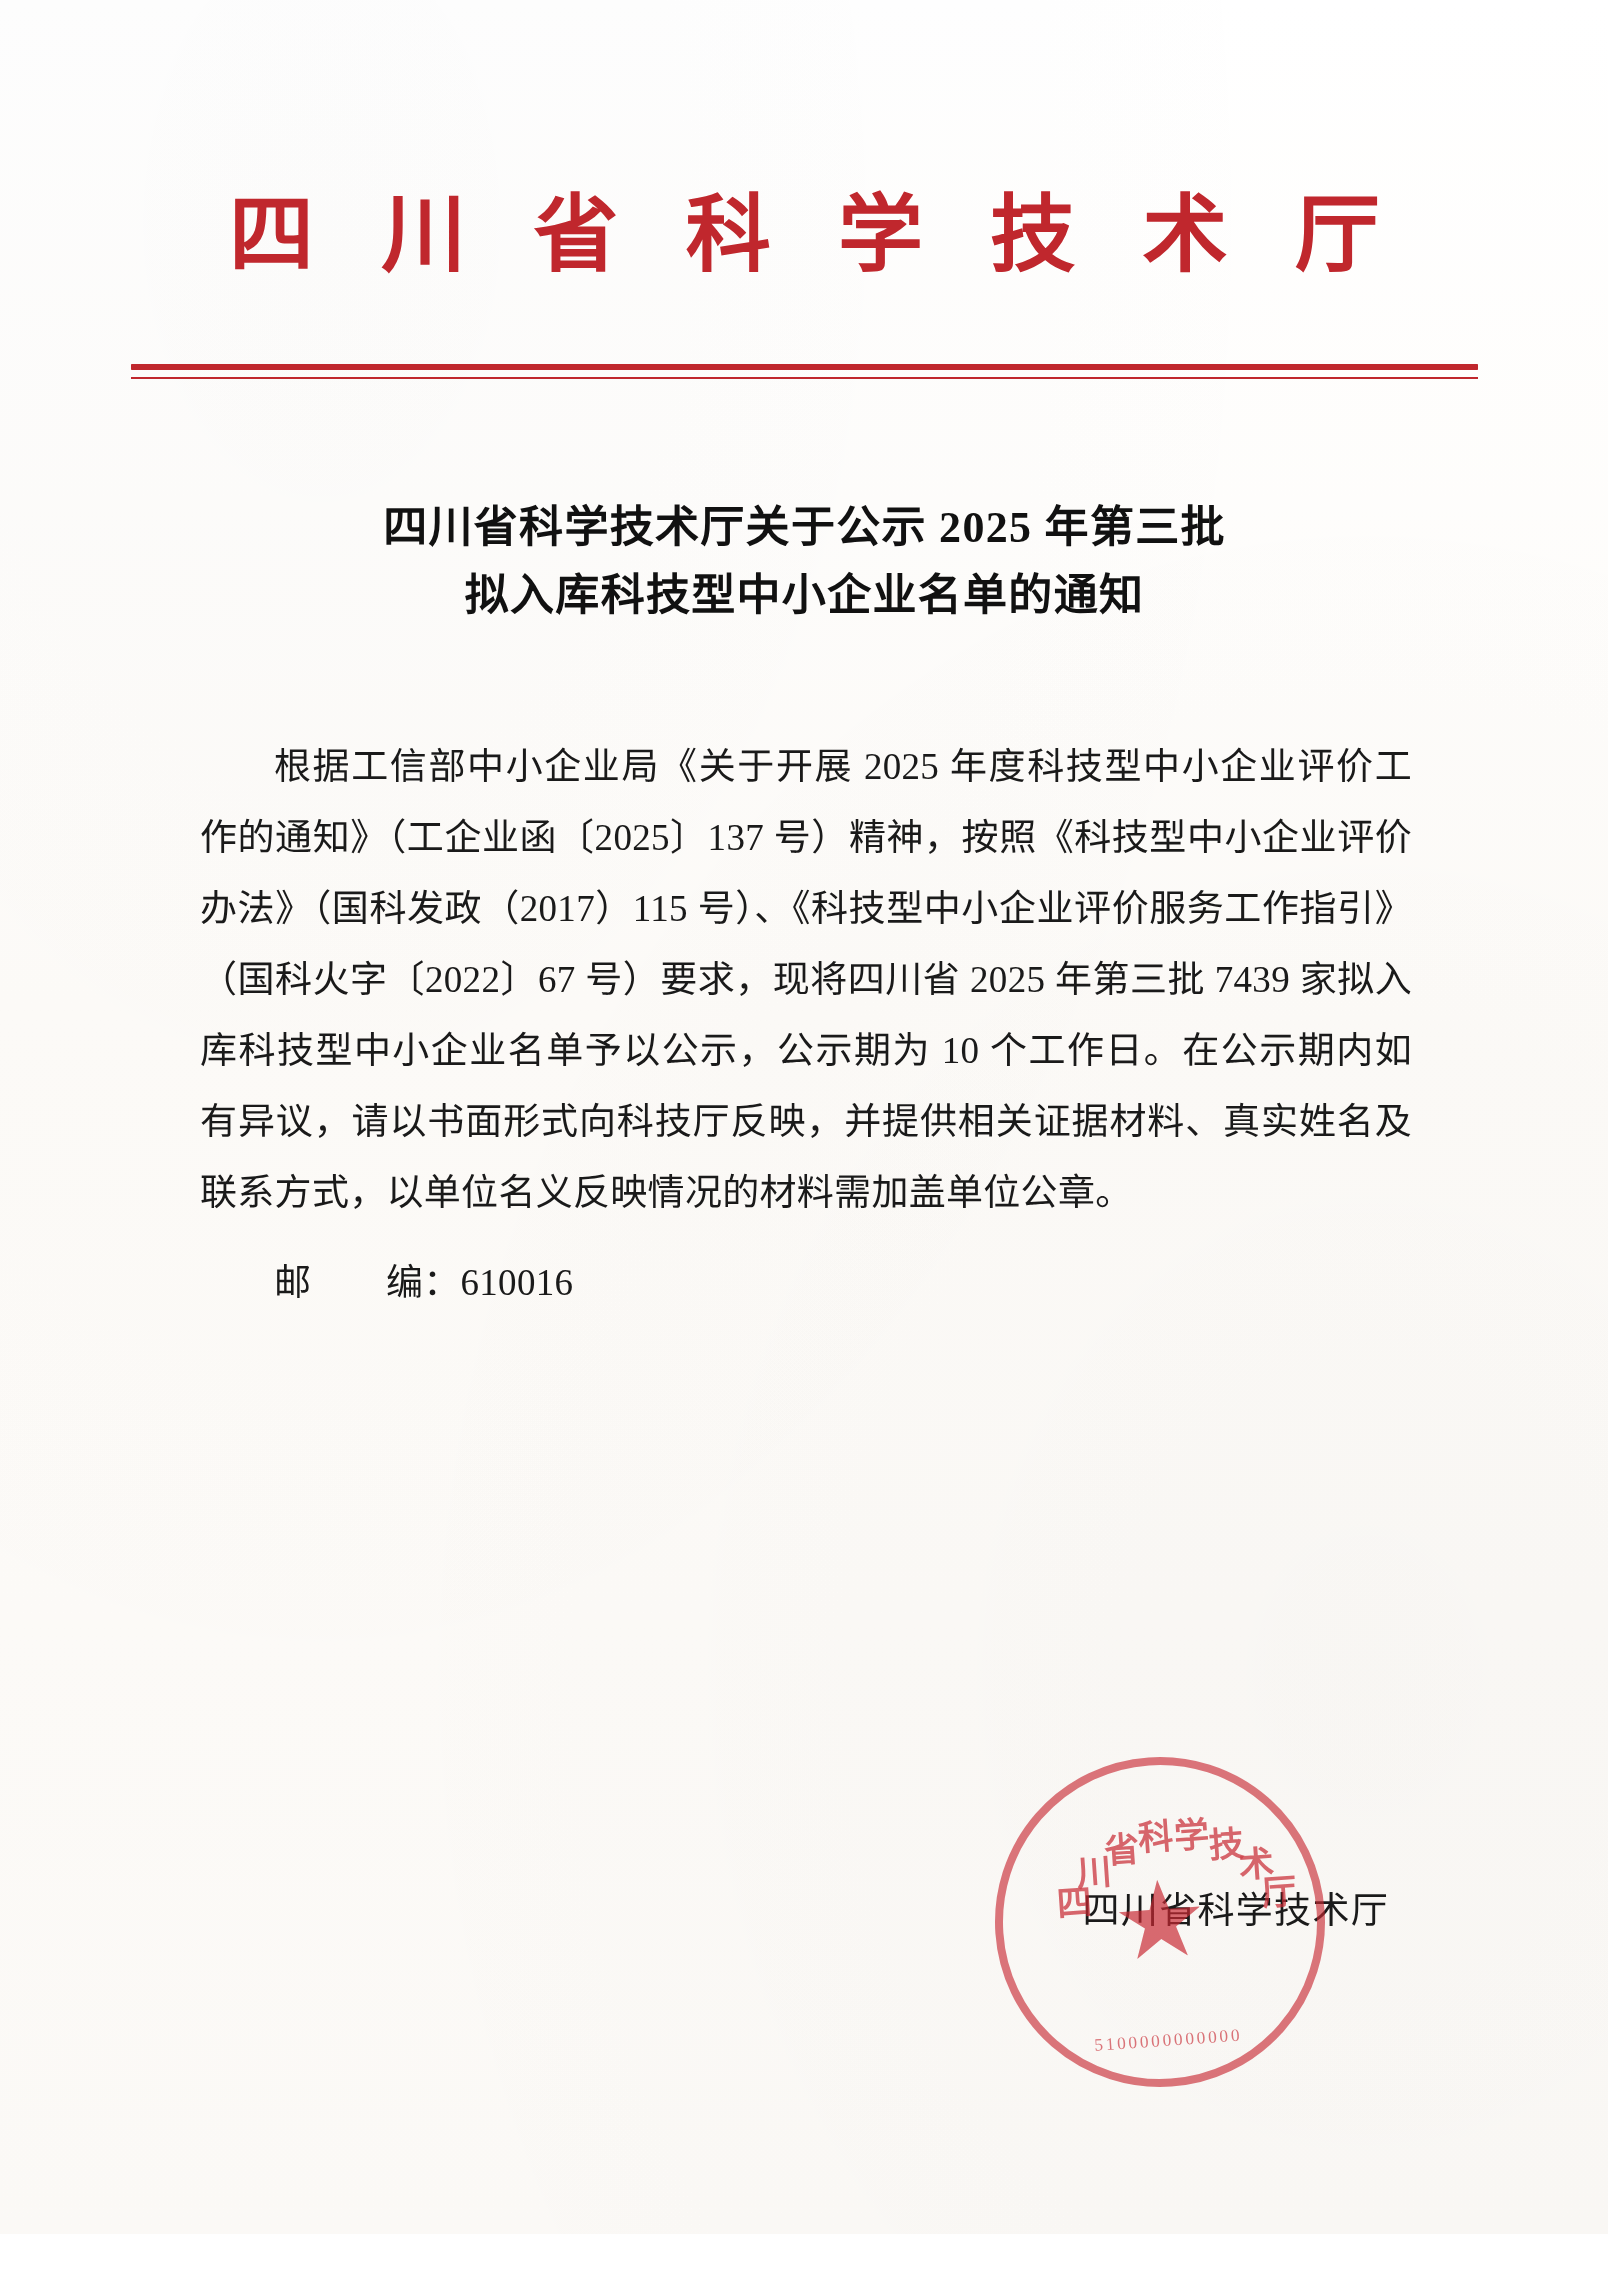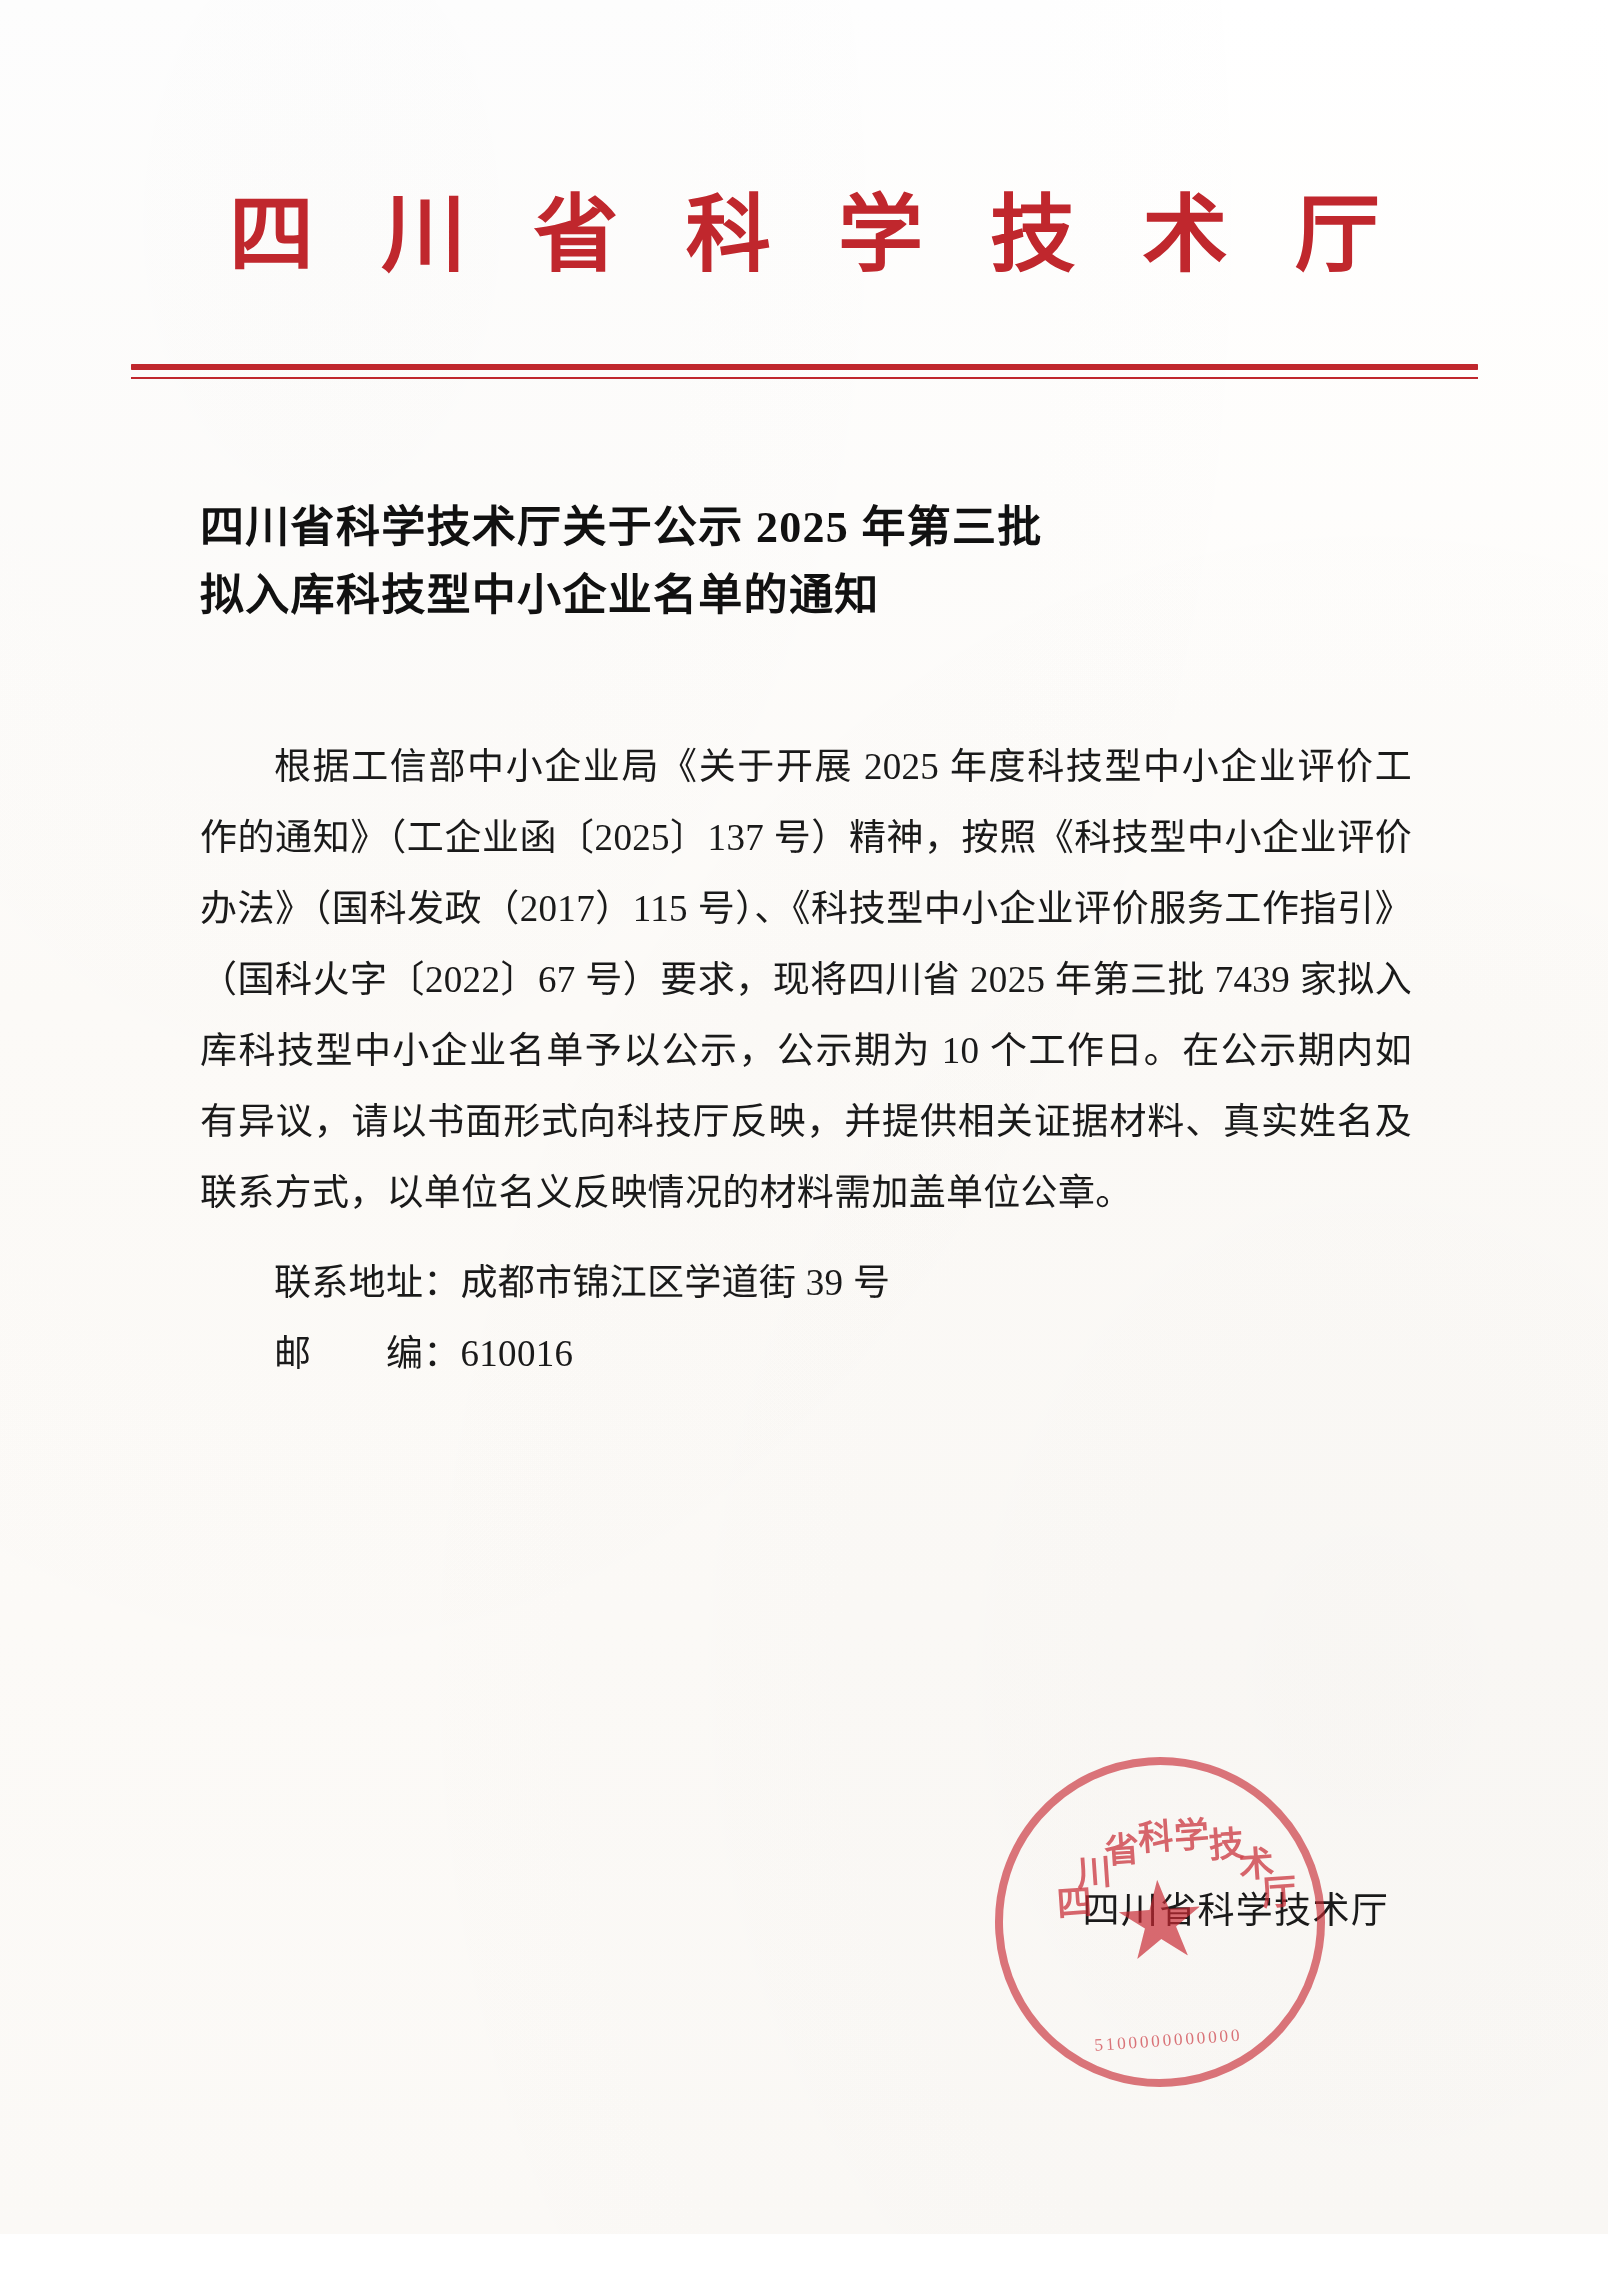--- a/index.html
+++ b/index.html
@@ -70,20 +70,21 @@
     background: #c0272d;
     margin-top: 6.7px;
   }
 
   
   .doc-title {
     position: absolute;
     left: 200px;
     right: 200px;
     top: 494px;
+    text-align: center;
     font-weight: bold;
     font-size: 44px;
     line-height: 1.55;
     letter-spacing: 1.3px;
     color: #111;
   }
   .doc-title .line {
     display: block;
     white-space: nowrap;
   }
@@ -213,21 +214,20 @@
     </div>
 
     <div class="doc-title">
       <span class="line">四川省科学技术厅关于公示 2025 年第三批</span>
       <span class="line">拟入库科技型中小企业名单的通知</span>
     </div>
 
     <div class="body-block">
       <p class="para">根据工信部中小企业局《关于开展 2025 年度科技型中小企业评价工作的通知》（工企业函〔2025〕137 号）精神，按照《科技型中小企业评价办法》（国科发政（2017）115 号）、《科技型中小企业评价服务工作指引》（国科火字〔2022〕67 号）要求，现将四川省 2025 年第三批 7439 家拟入库科技型中小企业名单予以公示，公示期为 10 个工作日。在公示期内如有异议，请以书面形式向科技厅反映，并提供相关证据材料、真实姓名及联系方式，以单位名义反映情况的材料需加盖单位公章。</p>
       <ul class="contact-list">
-        <li>联系地址：成都市锦江区学道街 39 号</li>
         <li>邮　　编：610016</li>
       </ul>
     </div>
 
     <div class="seal">
       <div class="seal-inner">
         <div class="seal-text">
           <span style="transform: rotate(-62deg) translate(0, -115px) rotate(62deg);">四</span>
           <span style="transform: rotate(-44deg) translate(0, -115px) rotate(44deg);">川</span>
           <span style="transform: rotate(-26deg) translate(0, -115px) rotate(26deg);">省</span>

